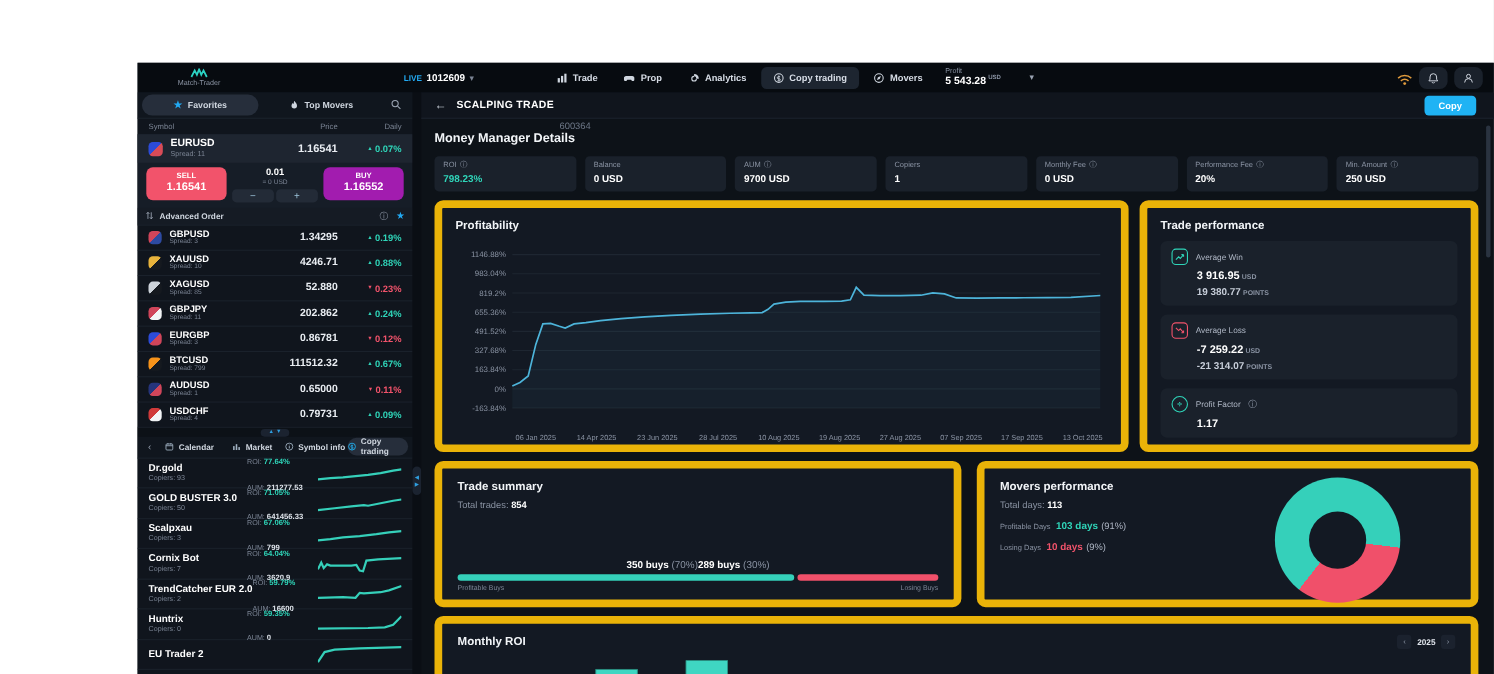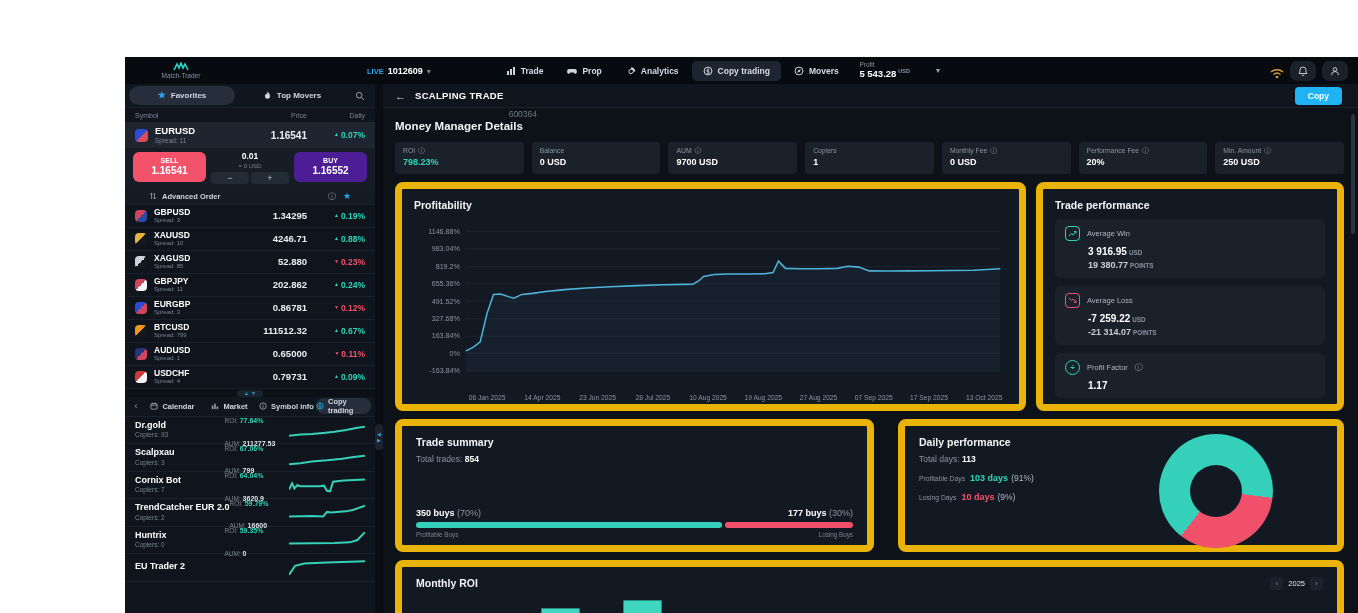--- a/index.html
+++ b/index.html
@@ -59,30 +59,30 @@
   .exp-price { margin-left:auto; font-size:10px; font-weight:bold; }
   .exp-chg { width:58px; text-align:right; font-size:8.5px; font-weight:bold; }
   .up { color:#2fd5b9; } .down { color:#f2536b; }
   .up::before { content:"▲"; font-size:5px; vertical-align:2px; margin-right:2px; }
   .down::before { content:"▼"; font-size:5px; vertical-align:2px; margin-right:2px; }
   .trade-btns { display:flex; gap:5px; padding:4px 8px 5px; }
   .sell-btn,.buy-btn { width:74px; height:30px; border:none; border-radius:6px; color:#fff; cursor:pointer;
     display:flex; flex-direction:column; align-items:center; justify-content:center; line-height:1.2;
     font-family:inherit; }
   .sell-btn { background:#f2536b; }
-  .buy-btn { background:#4c1d95; }
+  .buy-btn { background:#a21caf; }
   .side-lab { font-size:7px; font-weight:bold; }
   .side-prc { font-size:10px; font-weight:bold; }
   .qty-box { flex:1; display:flex; flex-direction:column; align-items:center; justify-content:center; gap:2px; }
   .qty-val { font-size:8.5px; font-weight:bold; color:#fff; line-height:1; }
   .qty-usd { font-size:6px; color:#7b8494; }
   .steppers { display:flex; gap:2px; margin-top:1px; }
   .step-btn { width:38px; height:12px; background:#232b37; border:none; border-radius:4px;
     color:#9fc6dc; font-size:9px; line-height:10px; cursor:pointer; font-family:inherit; }
-  .adv-row { height:15px; display:flex; align-items:center; padding:0 24px; gap:5px; background:#151b24; }
+  .adv-row { height:15px; display:flex; align-items:center; padding:0 7px; gap:5px; background:#151b24; }
   .adv-ic { color:#9aa3b2; } .adv-ic svg{ width:8px; height:8px; display:block; }
   .adv-label { font-size:7.5px; font-weight:bold; color:#cfd6df; }
   .adv-right { margin-left:auto; display:flex; align-items:center; gap:7px; }
   .info-glyph { color:#8a93a3; font-size:8px; cursor:pointer; }
   .fav-star { color:#22a9f2; font-size:9px; cursor:pointer; }
 
   .wl-rows {}
   .wl-row { height:23px; display:flex; align-items:center; padding:0 10px; border-bottom:1px solid #1a212b; cursor:pointer; }
   .wl-row .flag { width:12px; height:12px; }
   .wl-row .names { margin-left:7px; line-height:1.05; }
@@ -152,26 +152,26 @@
     align-items:center; justify-content:center; }
   .tp-icon.round { border-radius:50%; font-size:8px; font-weight:bold; }
   .tp-icon svg { width:9px; height:9px; }
   .tp-icon.teal { border-color:#2fd5b9; color:#2fd5b9; }
   .tp-icon.red { border-color:#f2536b; color:#f2536b; }
   .tp-label { font-size:7.5px; color:#aeb6c4; }
   .tp-line1 { margin:5px 0 0 23px; font-size:10px; font-weight:bold; color:#fff; }
   .tp-line2 { margin:3px 0 1px 23px; font-size:9px; font-weight:bold; color:#c6cdd8; }
   .tp-unit { font-size:6.3px; color:#8a93a3; font-weight:bold; margin-left:2px; }
 
-  .summary-row { display:flex; gap:24px; margin-top:8px; }
+  .summary-row { display:flex; gap:14px; margin-top:8px; }
   .ts-panel { width:479px; height:133px; padding:10px 14px; }
   .ts-total { font-size:8.5px; color:#8a93a3; margin-top:6px; }
   .ts-total b { color:#fff; }
   .bar-block { margin-top:8px; }
-  .bar-labels { display:flex; justify-content:space-between; font-size:9px; font-weight:bold; color:#fff;margin-top:44px; }
+  .bar-labels { display:flex; justify-content:center; font-size:9px; font-weight:bold; color:#fff;margin-top:44px; }
   .bar-labels .pct { color:#8a93a3; font-weight:normal; }
   .hbar { display:flex; gap:3px; height:6px; margin-top:4px; }
   .hbar .seg-l { background:#35d0ba; border-radius:3px; }
   .hbar .seg-r { background:#f0506a; border-radius:3px; flex:1; }
   .bar-caps { display:flex; justify-content:space-between; font-size:6.3px; color:#7b8494; margin-top:3px; }
 
   .dp-panel { flex:1; height:133px; padding:10px 14px; position:relative; }
   .dp-total { font-size:8.5px; color:#8a93a3; margin-top:6px; }
   .dp-total b { color:#fff; }
   .dp-row { margin-top:9px; font-size:8.5px; }
@@ -180,21 +180,21 @@
   .dp-pct { color:#aeb6c4; margin-left:3px; font-size:8.5px; }
   .donut { position:absolute; right:64px; top:8px; width:114px; height:114px; border-radius:50%; }
   .donut::after { content:""; position:absolute; left:50%; top:50%; width:52px; height:52px;
     transform:translate(-50%,-50%); border-radius:50%; background:#131923; }
 
   .monthly-panel { margin-top:8px; height:120px; padding:10px 14px; position:relative; overflow:hidden; }
   .monthly-head { display:flex; align-items:center; }
   .year-pager { margin-left:auto; display:flex; align-items:center; gap:5px; }
   .pager-btn { width:13px; height:13px; background:#1b222e; border:none; border-radius:3px;
     color:#8a93a3; font-size:7px; cursor:pointer; line-height:1; font-family:inherit; }
-  .year-label { font-size:7.5px; font-weight:normal; color:#dfe4eb; }
+  .year-label { font-size:7.5px; font-weight:bold; color:#dfe4eb; }
   .m-bars { position:absolute; left:0; top:0; right:0; bottom:0; }
   .m-bar { position:absolute; width:39px; background:#3fd6c2; border:1px solid rgba(0,0,0,.35); border-radius:1px; }
 
   .main-scrollbar { position:absolute; right:3px; top:30px; width:4px; height:120px;
     background:#2a3340; border-radius:2px; cursor:pointer; }
 
   text { font-family:"Liberation Sans", sans-serif; }
 </style>
 </head>
 <body>
@@ -488,20 +488,35 @@
             <div class="tr-name">Dr.gold</div>
             <div class="tr-sub">Copiers: 93</div>
           </div>
           <div class="tr-mid">
             <div><span class="tr-lab">ROI: </span><span class="tr-roi-val">77.64%</span></div>
             <div><span class="tr-lab">AUM: </span><span class="tr-aum-val">211277.53</span></div>
           </div>
           <div class="tr-spark">
             <svg viewBox="0 0 100 30" preserveAspectRatio="none">
               <polyline points="0,26 15,24 30,23 45,21 60,19 75,16 90,12 100,10" fill="none" stroke="#35d0ba" stroke-width="2" vector-effect="non-scaling-stroke"></polyline>
+            </svg>
+          </div>
+        </div>
+        <div class="tr-row">
+          <div class="tr-left">
+            <div class="tr-name">GOLD BUSTER 3.0</div>
+            <div class="tr-sub">Copiers: 50</div>
+          </div>
+          <div class="tr-mid">
+            <div><span class="tr-lab">ROI: </span><span class="tr-roi-val">71.05%</span></div>
+            <div><span class="tr-lab">AUM: </span><span class="tr-aum-val">641456.33</span></div>
+          </div>
+          <div class="tr-spark">
+            <svg viewBox="0 0 100 30" preserveAspectRatio="none">
+              <polyline points="0,26 20,23 40,20 55,18 60,19 75,15 90,11 100,9" fill="none" stroke="#35d0ba" stroke-width="2" vector-effect="non-scaling-stroke"></polyline>
             </svg>
           </div>
         </div>
         <div class="tr-row">
           <div class="tr-left">
             <div class="tr-name">Scalpxau</div>
             <div class="tr-sub">Copiers: 3</div>
           </div>
           <div class="tr-mid">
             <div><span class="tr-lab">ROI: </span><span class="tr-roi-val">67.06%</span></div>
@@ -700,21 +715,21 @@
         </div>
       </div>
 
       <div class="summary-row">
         <div class="panel ts-panel">
           <div class="panel-title">Trade summary</div>
           <div class="ts-total"><span>Total trades:</span> <b>854</b></div>
           <div class="bar-block">
             <div class="bar-labels">
               <span><span>350 buys</span> <span class="pct">(70%)</span></span>
-              <span><span>177 buys</span> <span class="pct">(30%)</span></span>
+              <span><span>289 buys</span> <span class="pct">(30%)</span></span>
             </div>
             <div class="hbar">
                 <div class="seg-l" id="buys-seg" style="width: 70%;"></div>
                 <div class="seg-r"></div>
               </div>
             <div class="bar-caps">
               <span>Profitable Buys</span>
               <span>Losing Buys</span>
             </div>
           </div>
@@ -728,21 +743,21 @@
                 <div class="seg-r"></div>
               </div>
             <div class="bar-caps">
               <span>Profitable Sells</span>
               <span>Losing Sells</span>
             </div>
           </div>
         </div>
 
         <div class="panel dp-panel">
-          <div class="panel-title">Daily performance</div>
+          <div class="panel-title">Movers performance</div>
           <div class="dp-total"><span>Total days:</span> <b>113</b></div>
           <div id="dp-rows">
               <div class="dp-row"><span class="dp-lab">Profitable Days</span><span class="dp-val" style="color:#2fd5b9">103 days</span><span class="dp-pct">(91%)</span></div>
               <div class="dp-row"><span class="dp-lab">Losing Days</span><span class="dp-val" style="color:#f2536b">10 days</span><span class="dp-pct">(9%)</span></div>
             </div>
           <div class="donut" id="dp-donut" style="background: conic-gradient(rgb(53, 208, 186) 0deg, rgb(53, 208, 186) 97deg, rgb(240, 80, 106) 97deg, rgb(240, 80, 106) 218deg, rgb(53, 208, 186) 218deg, rgb(53, 208, 186) 360deg);"></div>
         </div>
       </div>
 
       <div class="panel monthly-panel">

